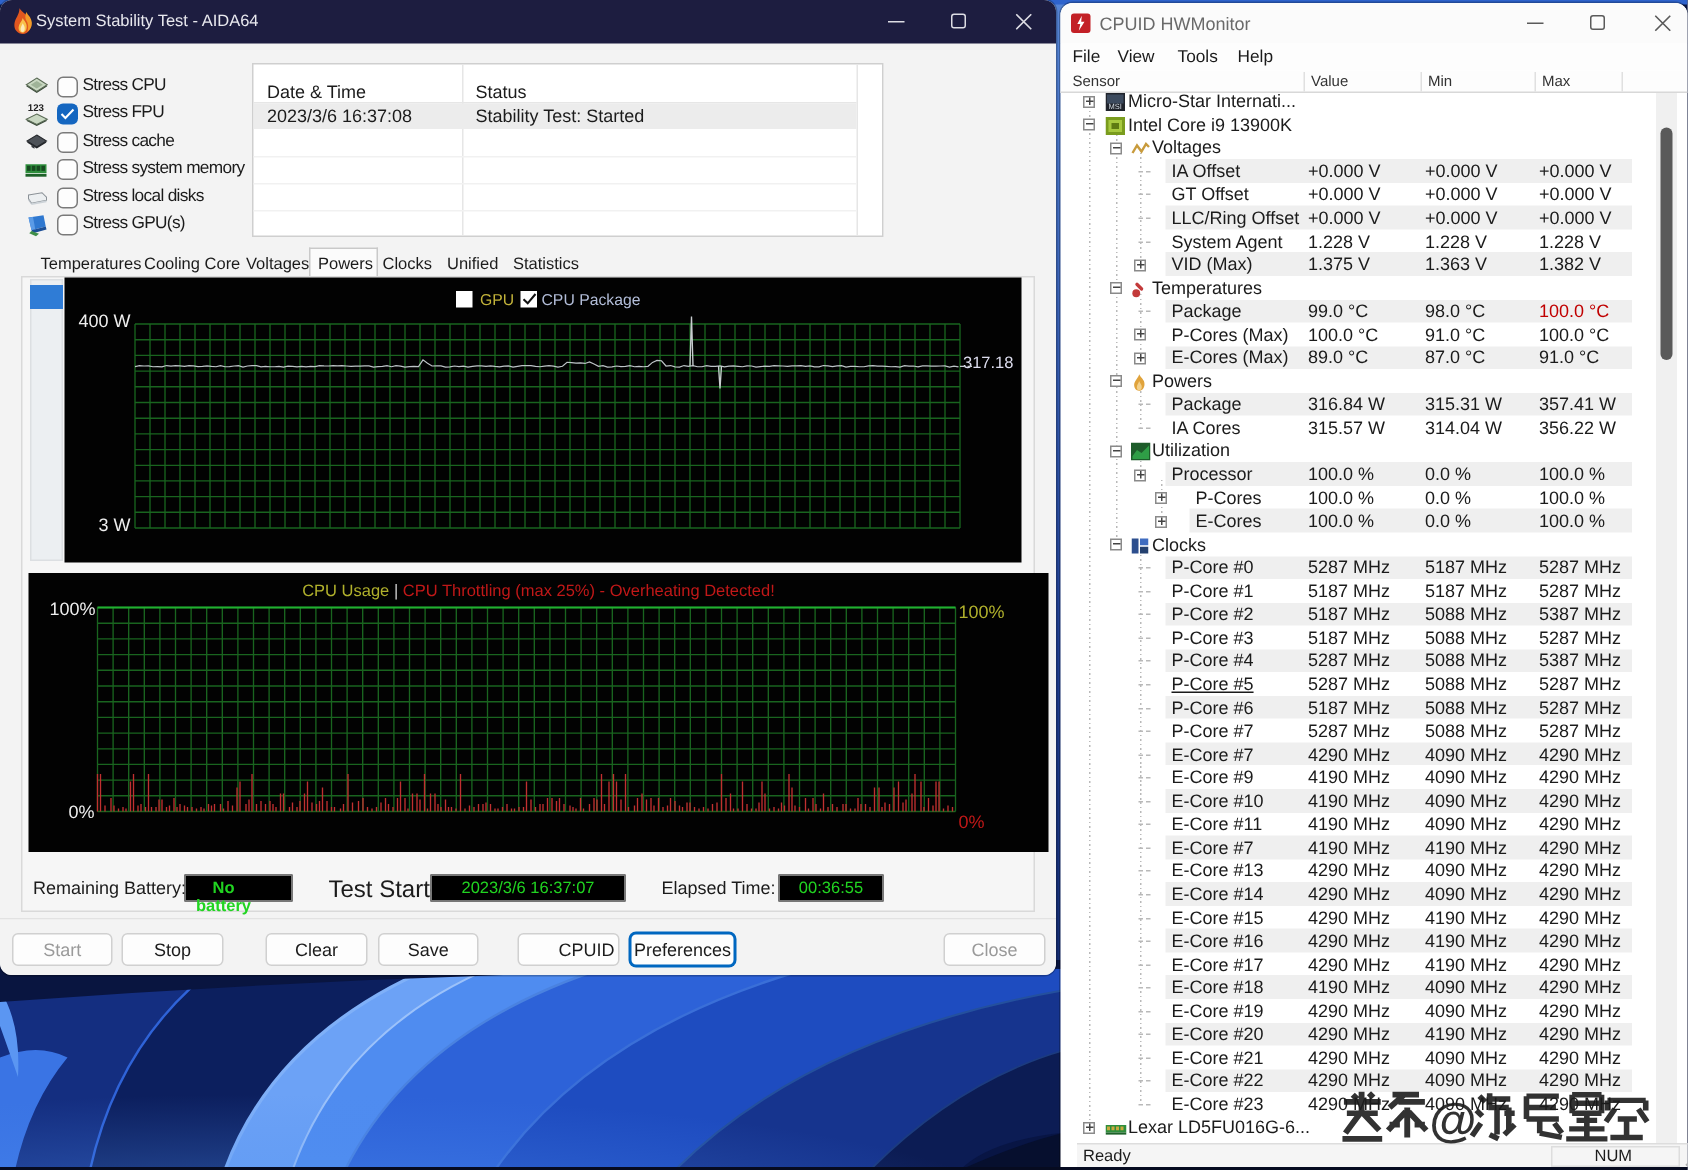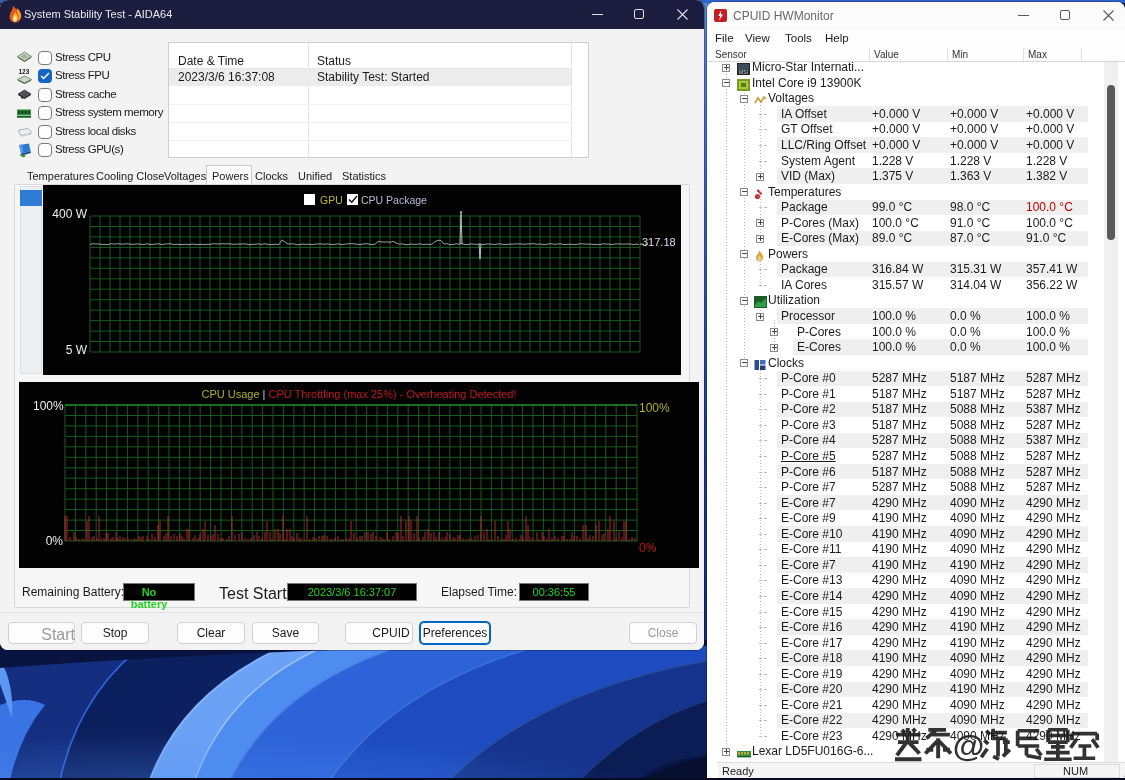--- a/index.html
+++ b/index.html
@@ -145,40 +145,40 @@
  <div class="abs" style="left:9px;top:27px;font-size:12px;color:#1b1b1b;">2023/3/6 16:37:08</div>
  <div class="abs" style="left:148px;top:27px;font-size:12px;color:#1b1b1b;">Stability Test: Started</div>
  <div class="abs" style="left:0;top:61px;width:402px;height:1px;background:#f1f1f1;"></div>
  <div class="abs" style="left:0;top:79px;width:402px;height:1px;background:#f1f1f1;"></div>
  <div class="abs" style="left:0;top:97px;width:402px;height:1px;background:#f1f1f1;"></div>
 </div>
 
 <div class="abs" style="left:0;top:167px;width:704px;height:17px;">
 <div class="abs" style="left:206px;top:-2px;width:46px;height:19px;background:#fbfbfb;border:1px solid #c9c9c9;border-bottom:none;"></div>
 <div class="abs" style="left:27px;top:3px;font-size:11px;color:#1b1b1b;">Temperatures</div>
-<div class="abs" style="left:96px;top:3px;font-size:11px;color:#1b1b1b;">Cooling Close</div>
+<div class="abs" style="left:96px;top:3px;font-size:11px;color:#1b1b1b;">Cooling Core</div>
 <div class="abs" style="left:164px;top:3px;font-size:11px;color:#1b1b1b;">Voltages</div>
 <div class="abs" style="left:212px;top:3px;font-size:11px;color:#1b1b1b;">Powers</div>
 <div class="abs" style="left:255px;top:3px;font-size:11px;color:#1b1b1b;">Clocks</div>
 <div class="abs" style="left:298px;top:3px;font-size:11px;color:#1b1b1b;">Unified</div>
 <div class="abs" style="left:342px;top:3px;font-size:11px;color:#1b1b1b;">Statistics</div>
 </div>
 <div class="abs" style="left:14px;top:184px;width:676px;height:424px;background:#f6f6f6;border:1px solid #d9d9d9;"></div>
 <div class="abs" style="left:20px;top:186px;width:22px;height:188px;background:#eceff2;border:1px solid #dcdfe2;"></div>
 <div class="abs" style="left:20px;top:190px;width:22px;height:16px;background:#2f7cd6;"></div>
 <div class="abs" style="left:43px;top:185px;width:638px;height:190px;background:#020202;">
       <div class="abs" style="left:261px;top:9px;width:11px;height:11px;background:#fff;"></div>
       <div class="abs" style="left:277px;top:9px;font-size:10.5px;color:#c2b23a;">GPU</div>
       <div class="abs" style="left:304px;top:9px;width:11px;height:11px;background:#fff;"></div>
       <svg class="abs" style="left:305px;top:10px" width="10" height="9" viewBox="0 0 10 9">
         <path d="M1 4.5 L3.8 7.2 L9 1" stroke="#111" stroke-width="1.4" fill="none"></path>
       </svg>
       <div class="abs" style="left:318px;top:9px;font-size:10.5px;color:#b2bdd8;">CPU Package</div>
       <div class="abs" style="left:2px;top:22px;width:42px;text-align:right;font-size:12px;color:#eee;white-space:nowrap;">400 W</div>
-      <div class="abs" style="left:2px;top:158px;width:42px;text-align:right;font-size:12px;color:#eee;white-space:nowrap;">5 W</div>
+      <div class="abs" style="left:2px;top:158px;width:42px;text-align:right;font-size:12px;color:#eee;white-space:nowrap;">3 W</div>
       <div class="abs" style="left:599px;top:51px;font-size:11px;color:#dde;">317.18</div>
       <svg class="abs" style="left:0;top:0" width="638" height="190" viewBox="0 0 638 190">
         <path d="M47.0 31 V167 M57.0 31 V167 M67.0 31 V167 M77.0 31 V167 M87.0 31 V167 M97.0 31 V167 M107.0 31 V167 M117.0 31 V167 M127.0 31 V167 M137.0 31 V167 M147.0 31 V167 M157.0 31 V167 M167.0 31 V167 M177.0 31 V167 M187.0 31 V167 M197.0 31 V167 M207.0 31 V167 M217.0 31 V167 M227.0 31 V167 M237.0 31 V167 M247.0 31 V167 M257.0 31 V167 M267.0 31 V167 M277.0 31 V167 M287.0 31 V167 M297.0 31 V167 M307.0 31 V167 M317.0 31 V167 M327.0 31 V167 M337.0 31 V167 M347.0 31 V167 M357.0 31 V167 M367.0 31 V167 M377.0 31 V167 M387.0 31 V167 M397.0 31 V167 M407.0 31 V167 M417.0 31 V167 M427.0 31 V167 M437.0 31 V167 M447.0 31 V167 M457.0 31 V167 M467.0 31 V167 M477.0 31 V167 M487.0 31 V167 M497.0 31 V167 M507.0 31 V167 M517.0 31 V167 M527.0 31 V167 M537.0 31 V167 M547.0 31 V167 M557.0 31 V167 M567.0 31 V167 M577.0 31 V167 M587.0 31 V167 M597.0 31 V167 M47 31.0 H597 M47 41.5 H597 M47 51.9 H597 M47 62.4 H597 M47 72.8 H597 M47 83.3 H597 M47 93.8 H597 M47 104.2 H597 M47 114.7 H597 M47 125.2 H597 M47 135.6 H597 M47 146.1 H597 M47 156.5 H597 M47 167.0 H597 " stroke="#19641f" stroke-width="0.9" fill="none"></path>
         <polyline points="47.0,59.4 50.0,58.7 53.0,59.0 56.0,58.9 59.0,59.5 62.0,59.4 65.0,59.6 68.0,58.7 71.0,59.1 74.0,58.7 77.0,58.9 80.0,59.2 83.0,58.7 86.0,58.9 89.0,59.4 92.0,59.2 95.0,58.9 98.0,59.3 101.0,59.5 104.0,58.7 107.0,59.5 110.0,59.4 113.0,59.0 116.0,58.8 119.0,59.7 122.0,59.0 125.0,58.8 128.0,58.8 131.0,59.6 134.0,59.3 137.0,59.5 140.0,59.5 143.0,59.2 146.0,59.7 149.0,59.1 152.0,59.3 155.0,59.6 158.0,59.3 161.0,59.6 164.0,59.3 167.0,59.4 170.0,58.7 173.0,58.9 176.0,59.0 179.0,58.7 182.0,58.9 185.0,58.8 188.0,59.0 191.0,59.3 194.0,59.1 197.0,59.1 200.0,58.9 203.0,58.9 206.0,59.7 209.0,59.4 212.0,59.3 215.0,58.8 218.0,59.5 221.0,58.8 224.0,59.1 227.0,59.7 230.0,59.4 233.0,59.3 236.0,59.4 239.0,54.9 242.0,57.1 245.0,59.0 248.0,58.9 251.0,58.9 254.0,59.7 257.0,59.6 260.0,59.0 263.0,59.4 266.0,59.1 269.0,59.7 272.0,59.2 275.0,58.9 278.0,58.9 281.0,59.3 284.0,58.9 287.0,59.3 290.0,59.6 293.0,59.1 296.0,58.9 299.0,59.7 302.0,59.2 305.0,58.8 308.0,58.7 311.0,58.8 314.0,59.3 317.0,59.5 320.0,59.1 323.0,58.7 326.0,59.1 329.0,59.7 332.0,59.2 335.0,56.5 338.0,56.8 341.0,57.1 344.0,56.9 347.0,57.3 350.0,56.3 353.0,57.7 356.0,59.2 359.0,58.8 362.0,59.7 365.0,59.6 368.0,59.0 371.0,59.4 374.0,59.3 377.0,58.8 380.0,59.5 383.0,59.2 386.0,59.5 389.0,59.2 392.0,56.6 395.0,55.3 398.0,55.5 401.0,59.0 404.0,58.7 407.0,59.6 410.0,59.7 413.0,58.7 416.0,59.2 419.0,58.7 422.0,59.5 425.0,59.5 428.0,58.8 431.0,59.2 434.0,59.3 437.0,58.9 440.0,59.6 443.0,59.1 446.0,58.9 449.0,59.2 452.0,59.5 455.0,58.9 458.0,59.0 461.0,59.7 464.0,59.4 467.0,59.1 470.0,59.2 473.0,58.8 476.0,58.9 479.0,59.0 482.0,59.3 485.0,58.9 488.0,58.9 491.0,58.7 494.0,59.3 497.0,58.9 500.0,59.6 503.0,59.6 506.0,58.7 509.0,58.9 512.0,59.4 515.0,58.9 518.0,58.8 521.0,59.7 524.0,59.3 527.0,59.2 530.0,59.5 533.0,59.5 536.0,58.9 539.0,58.8 542.0,59.1 545.0,59.1 548.0,59.2 551.0,59.5 554.0,59.4 557.0,59.7 560.0,58.8 563.0,59.1 566.0,59.0 569.0,59.6 572.0,58.9 575.0,58.9 578.0,59.1 581.0,59.1 584.0,59.0 587.0,58.9 590.0,59.7 593.0,59.1 596.0,59.6" stroke="#bcc3c6" stroke-width="0.8" fill="none"></polyline>
         <path d="M417 59 L418 26 L419 59" stroke="#c8cdd0" stroke-width="0.9" fill="none"></path>
         <path d="M436 59 L437 74 L438 59" stroke="#c8cdd0" stroke-width="0.9" fill="none"></path>
         <path d="M597 59.2 L605 59.2" stroke="#c8cdd0" stroke-width="0.9" stroke-dasharray="3 2" fill="none"></path>
       </svg>
     </div>
 <div class="abs" style="left:19px;top:382px;width:680px;height:186px;background:#020202;">
@@ -199,21 +199,21 @@
 <div class="abs" style="left:123px;top:586px;width:52px;text-align:center;font-size:11px;color:#21d421;font-weight:bold;">No battery</div>
 <div class="abs" style="left:219px;top:585px;font-size:16px;color:#1b1b1b;">Test Started:</div>
 <div class="abs" style="left:287px;top:583px;width:130px;height:18px;background:#000;border:1px solid #777;"></div>
 <div class="abs" style="left:287px;top:586px;width:130px;text-align:center;font-size:11px;color:#21d421;">2023/3/6 16:37:07</div>
 <div class="abs" style="left:441px;top:585px;font-size:12px;color:#1b1b1b;">Elapsed Time:</div>
 <div class="abs" style="left:519px;top:583px;width:70px;height:18px;background:#000;border:1px solid #777;"></div>
 <div class="abs" style="left:519px;top:586px;width:70px;text-align:center;font-size:11px;color:#21d421;">00:36:55</div>
 
 <div class="abs" style="left:0;top:612px;width:704px;height:38px;border-top:1px solid #e2e2e2;border-radius:0 0 8px 8px;background:#f3f3f3;"></div>
 <div class="abs" style="left:8px;top:622px;width:67px;height:22px;background:#fdfdfd;border:1px solid #d0d0d0;border-radius:4px;"></div>
-<div class="abs" style="left:8px;top:626px;width:67px;text-align:right;font-size:16px;color:#9a9a9a;">Start</div>
+<div class="abs" style="left:8px;top:626px;width:67px;text-align:center;font-size:12px;color:#9a9a9a;">Start</div>
 <div class="abs" style="left:81px;top:622px;width:68px;height:22px;background:#fdfdfd;border:1px solid #d0d0d0;border-radius:4px;"></div>
 <div class="abs" style="left:81px;top:626px;width:68px;text-align:center;font-size:12px;color:#1b1b1b;">Stop</div>
 <div class="abs" style="left:177px;top:622px;width:68px;height:22px;background:#fdfdfd;border:1px solid #d0d0d0;border-radius:4px;"></div>
 <div class="abs" style="left:177px;top:626px;width:68px;text-align:center;font-size:12px;color:#1b1b1b;">Clear</div>
 <div class="abs" style="left:252px;top:622px;width:67px;height:22px;background:#fdfdfd;border:1px solid #d0d0d0;border-radius:4px;"></div>
 <div class="abs" style="left:252px;top:626px;width:67px;text-align:center;font-size:12px;color:#1b1b1b;">Save</div>
 <div class="abs" style="left:345px;top:622px;width:68px;height:22px;background:#fdfdfd;border:1px solid #d0d0d0;border-radius:4px;"></div>
 <div class="abs" style="left:345px;top:626px;width:92px;text-align:center;font-size:12px;color:#1b1b1b;">CPUID</div>
 <div class="abs" style="left:420px;top:622px;width:70px;height:22px;background:#fdfdfd;border:1px solid #d0d0d0;border-radius:4px;box-shadow:0 0 0 1px #0067c0;border-color:#0067c0;"></div>
 <div class="abs" style="left:420px;top:626px;width:70px;text-align:center;font-size:12px;color:#1b1b1b;">Preferences</div>

